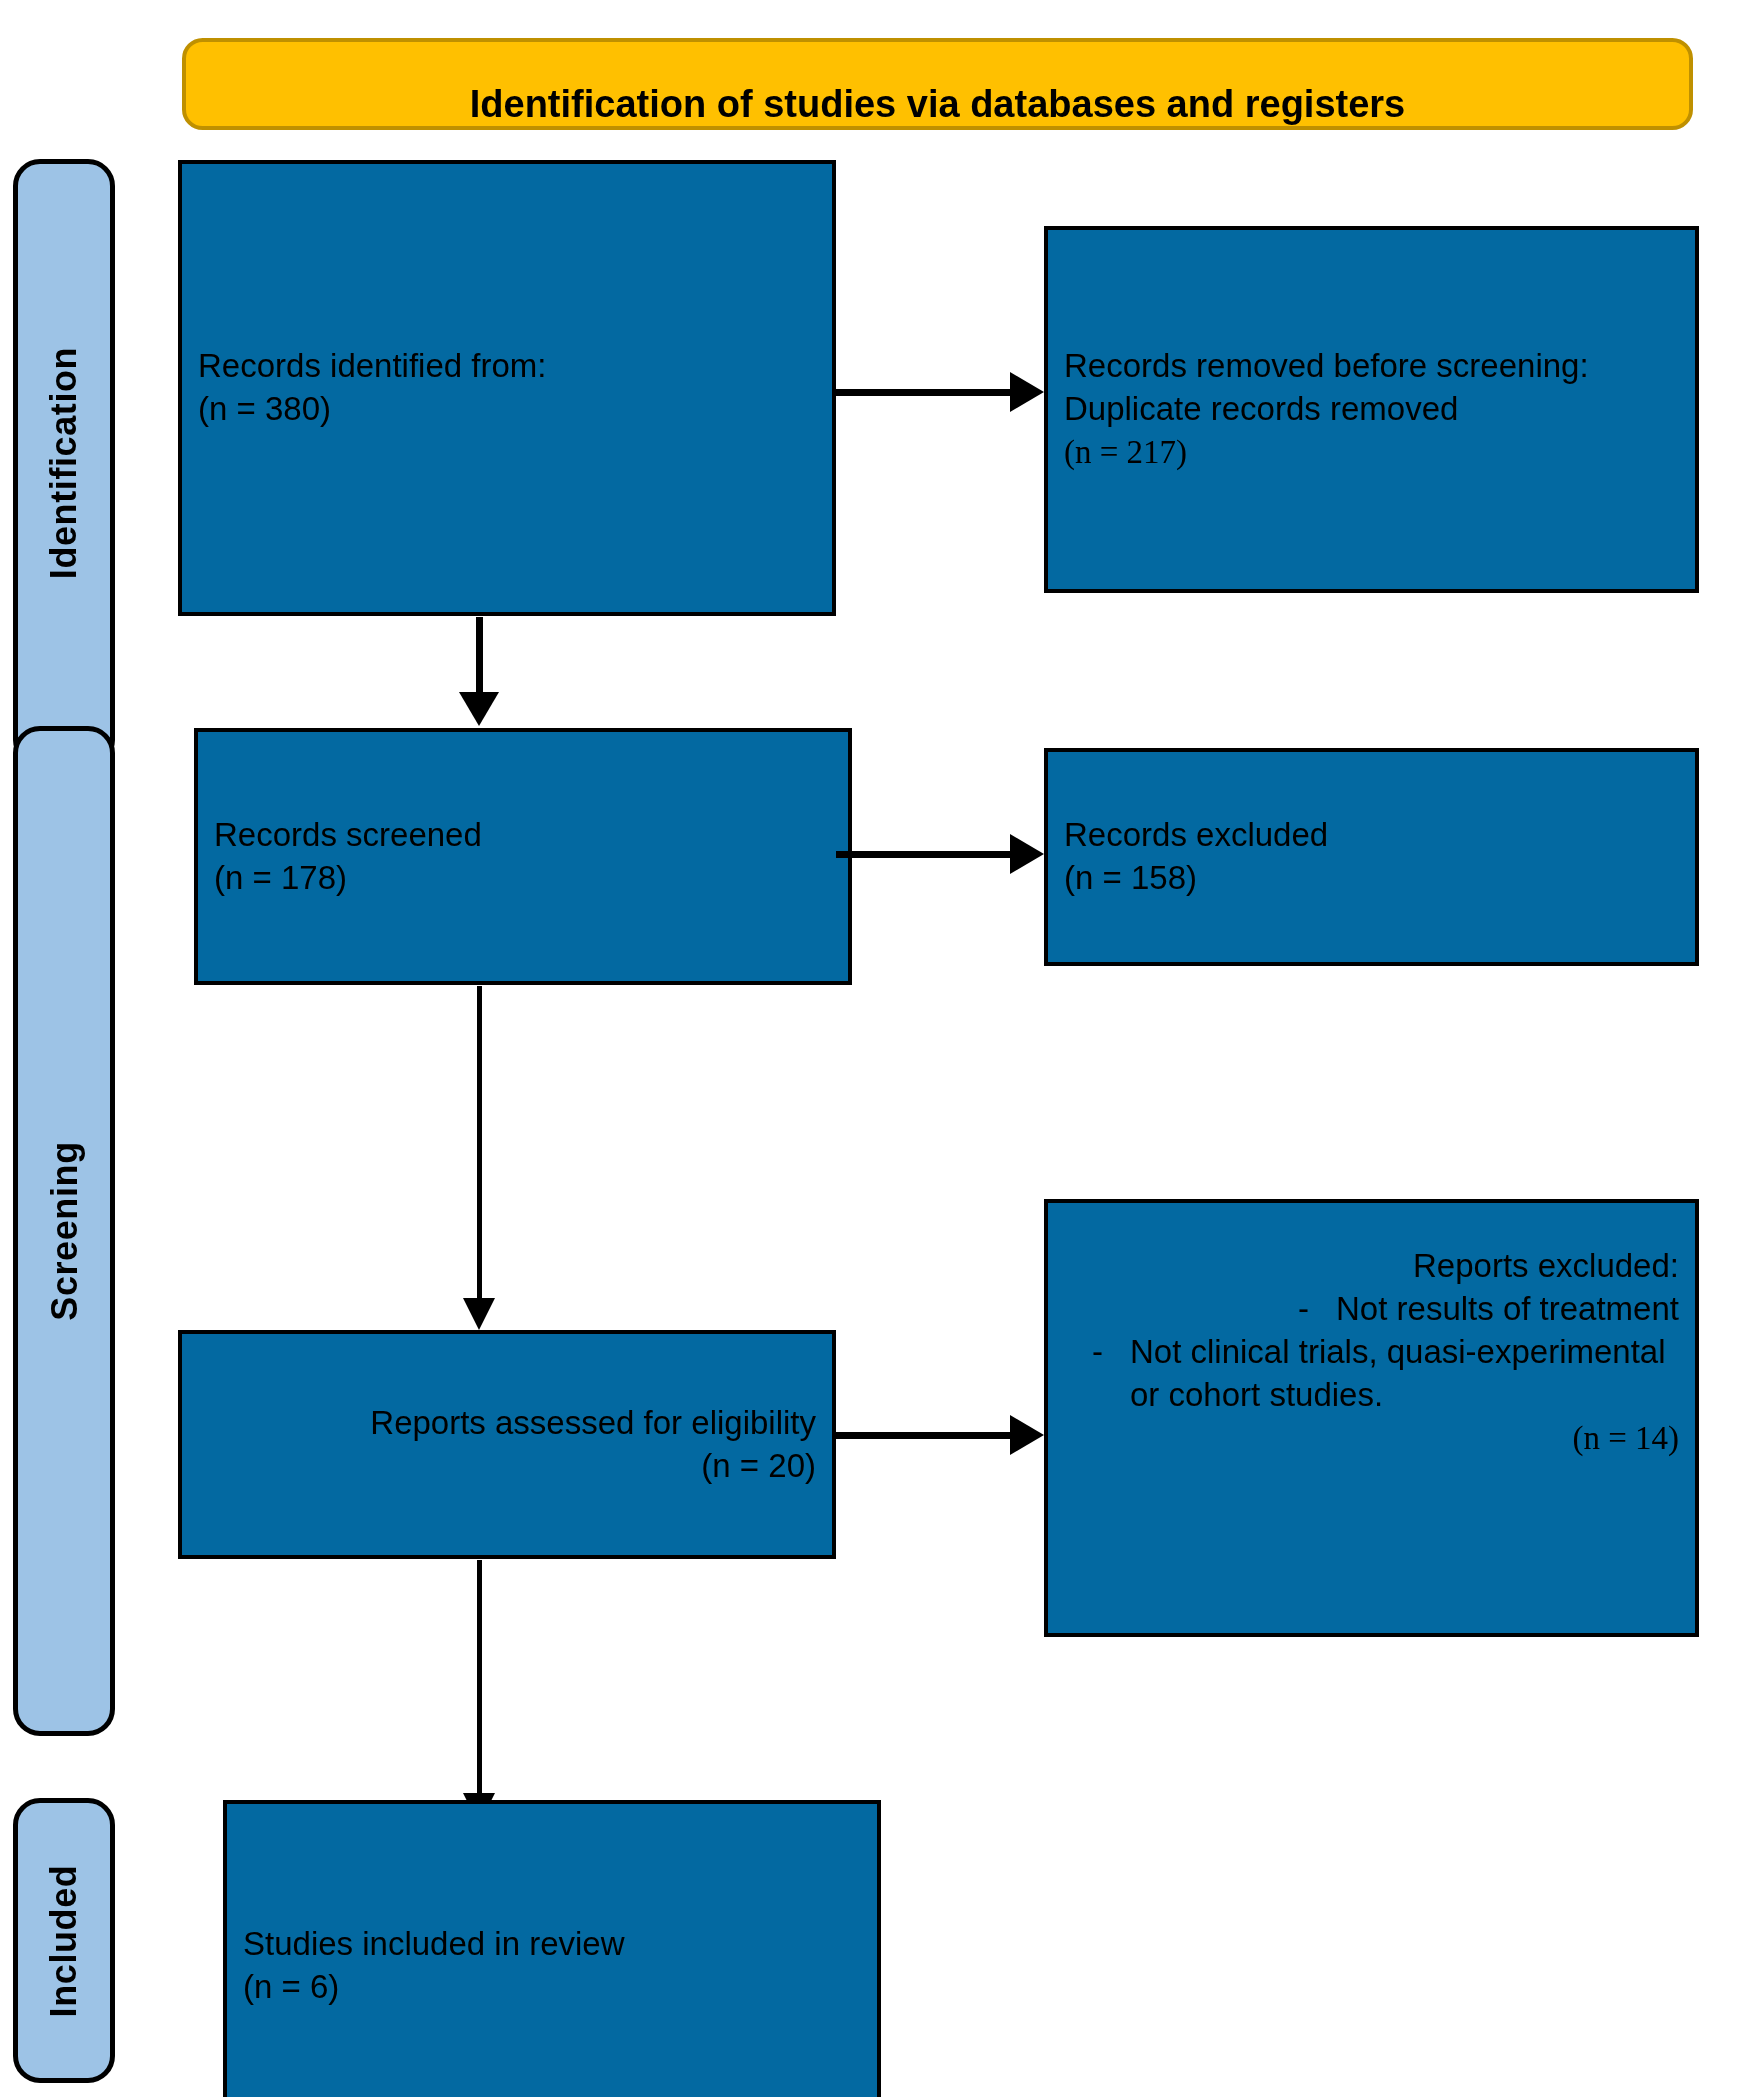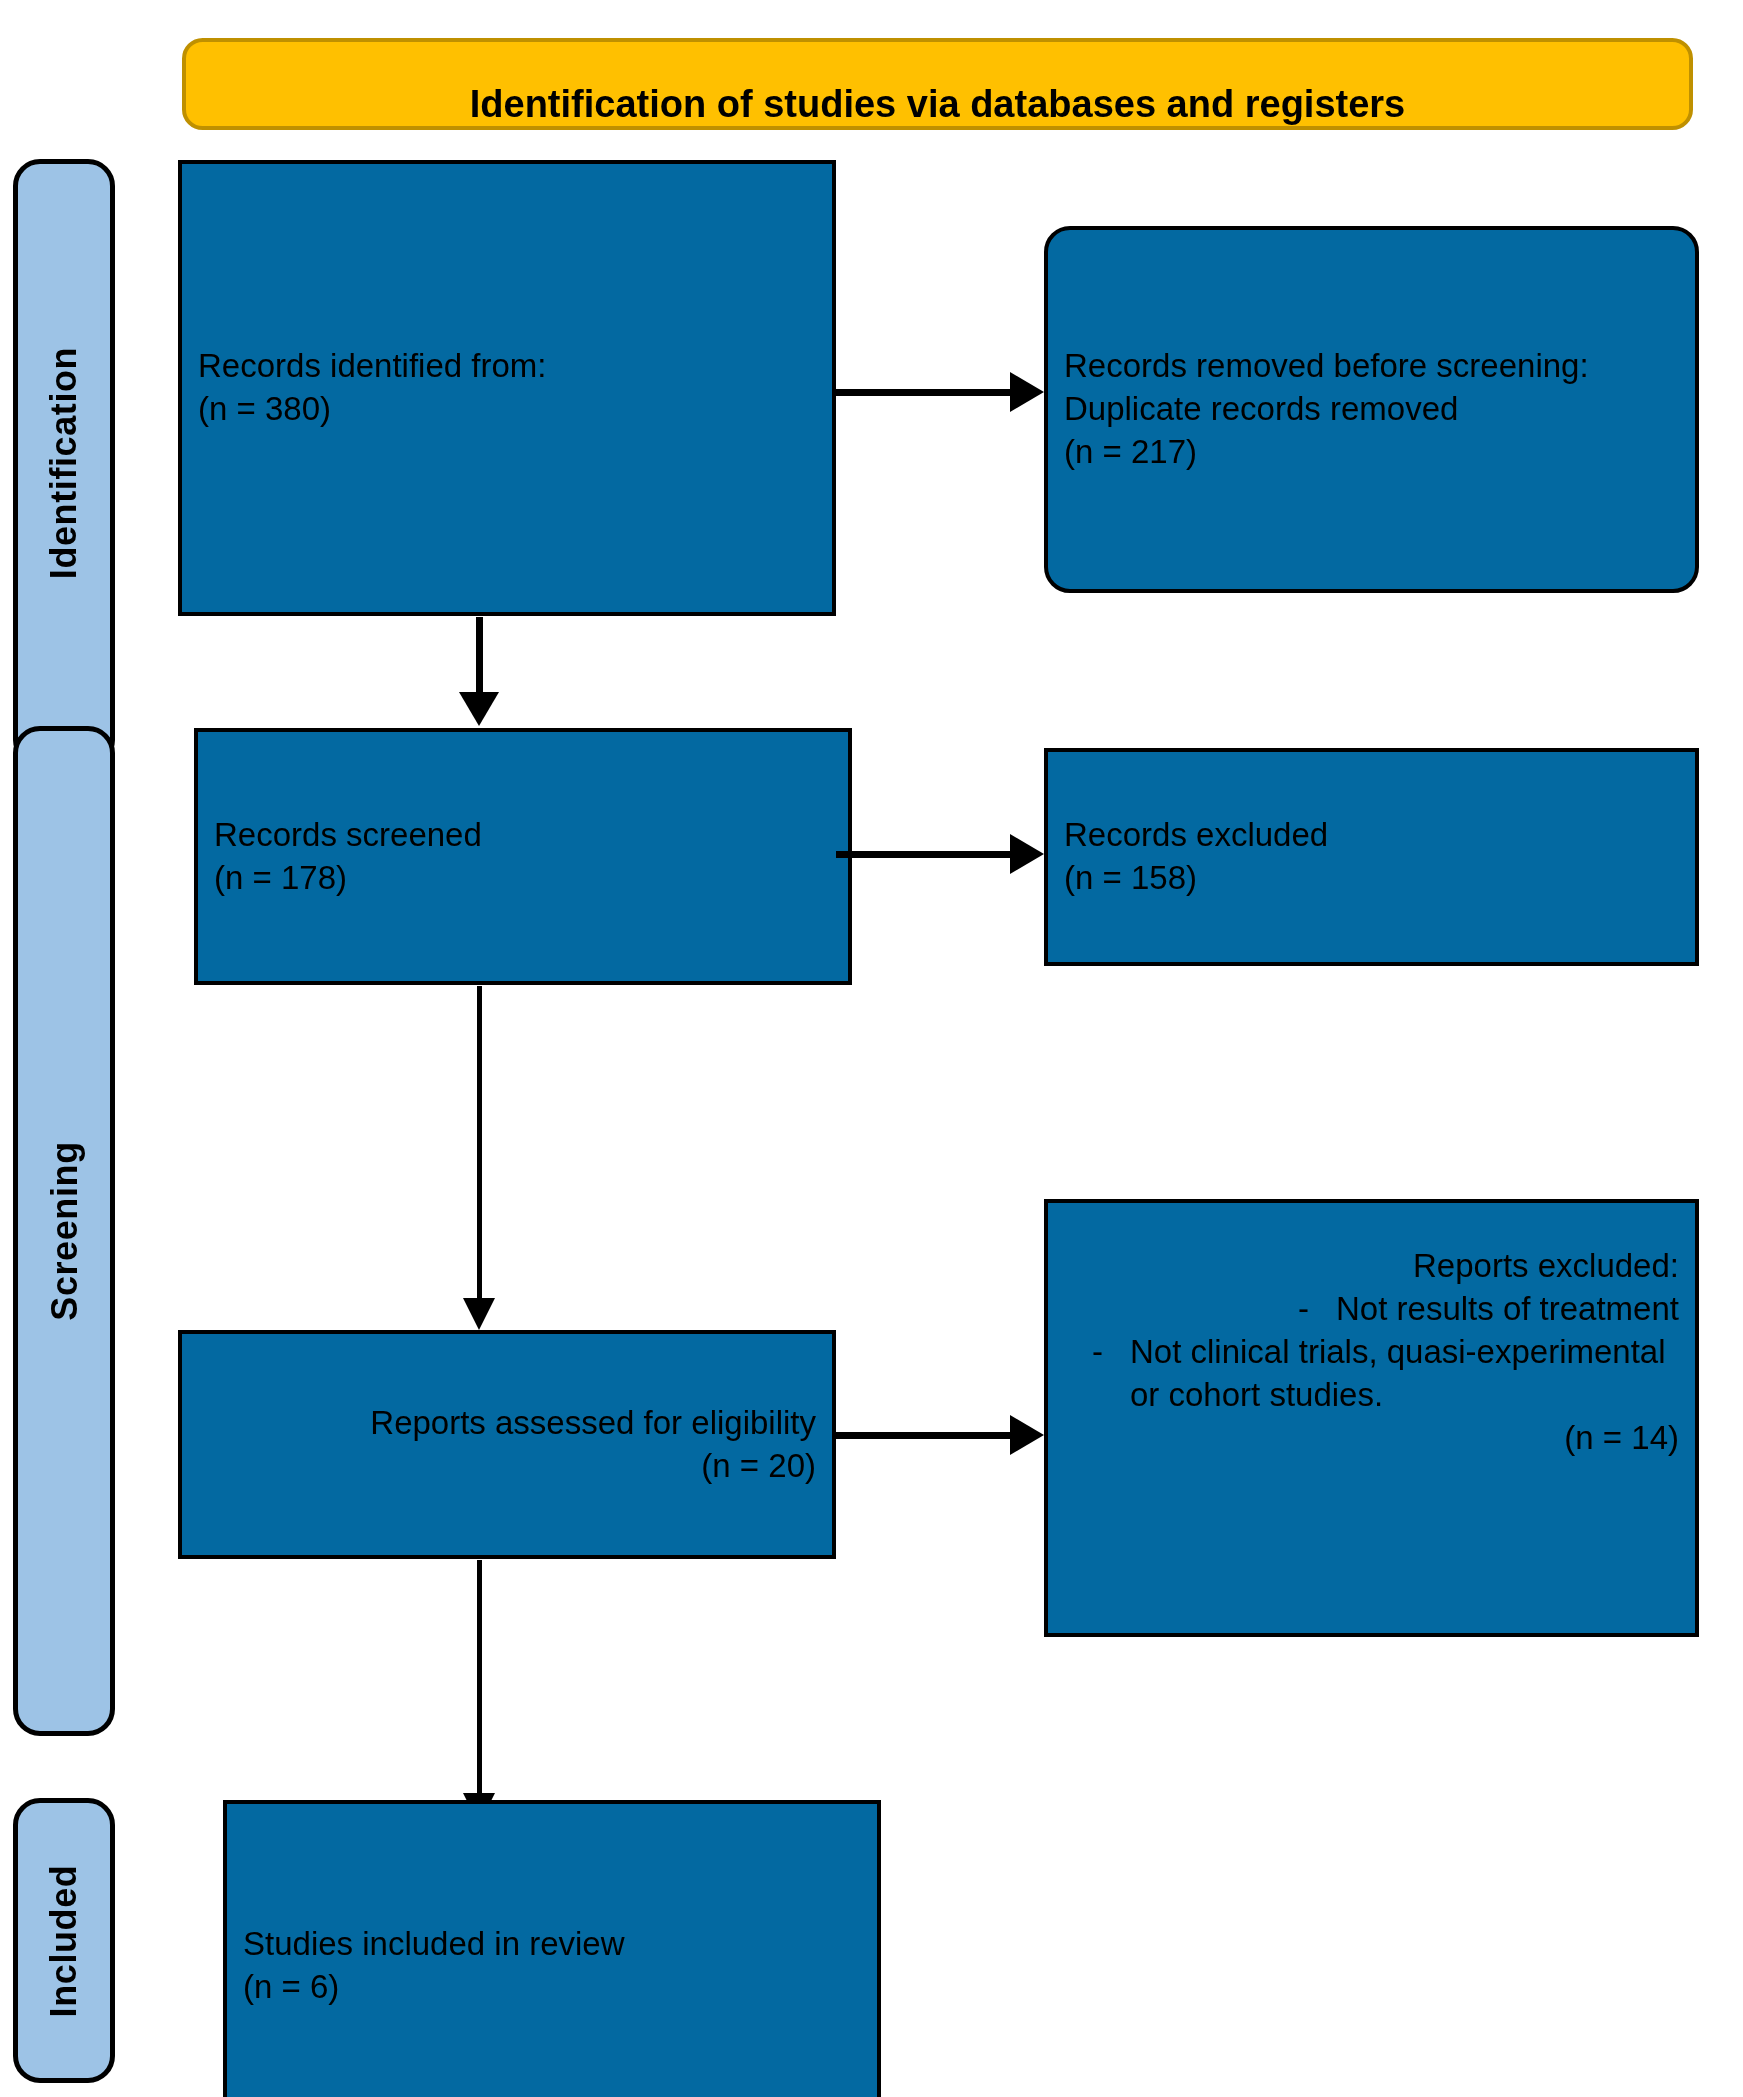--- a/index.html
+++ b/index.html
@@ -72,21 +72,21 @@
     color: #000000;
     line-height: 1.30;
     padding: 0 16px;
     white-space: pre-wrap;
   }
   .fbox .txt.justify {
     text-align: justify;
     text-align-last: left;
   }
   .indent1 { padding-left: 52px; }
-  .indent-n { padding-left: 32px; }
+  .indent-n { padding-left: 32px; font-family: Liberation Serif, serif; }
 
   
   .bullet-row {
     display: flex;
     font-size: 33px;
     line-height: 1.30;
     color: #000;
     padding: 0 16px 0 16px;
   }
   .bullet-dash {
@@ -162,21 +162,21 @@
 
   <div class="stage" style="left:13.4px; top:1798px; width:102px; height:285px;">
     <div class="stage-label">Included</div>
   </div>
 
   <div class="fbox" style="left:178px; top:160px; width:658px; height:456px;">
     <div class="txt">Records identified from:</div>
     <div class="txt indent1">(n = 380)</div>
   </div>
 
-  <div class="fbox" style="left:1044px; top:226px; width:655px; height:367px;border-radius:26px;">
+  <div class="fbox" style="left:1044px; top:226px; width:655px; height:367px;">
     <div class="txt justify">Records removed before screening:</div>
     <div class="txt indent1">Duplicate records removed</div>
     <div class="txt indent-n">(n = 217)</div>
   </div>
 
   <div class="arrow-h" style="left:836px; top:371px; width:208px; height:42px;">
     <div class="shaft" style="width:174px;"></div>
     <div class="head" style="left:174px;"></div>
   </div>
 

